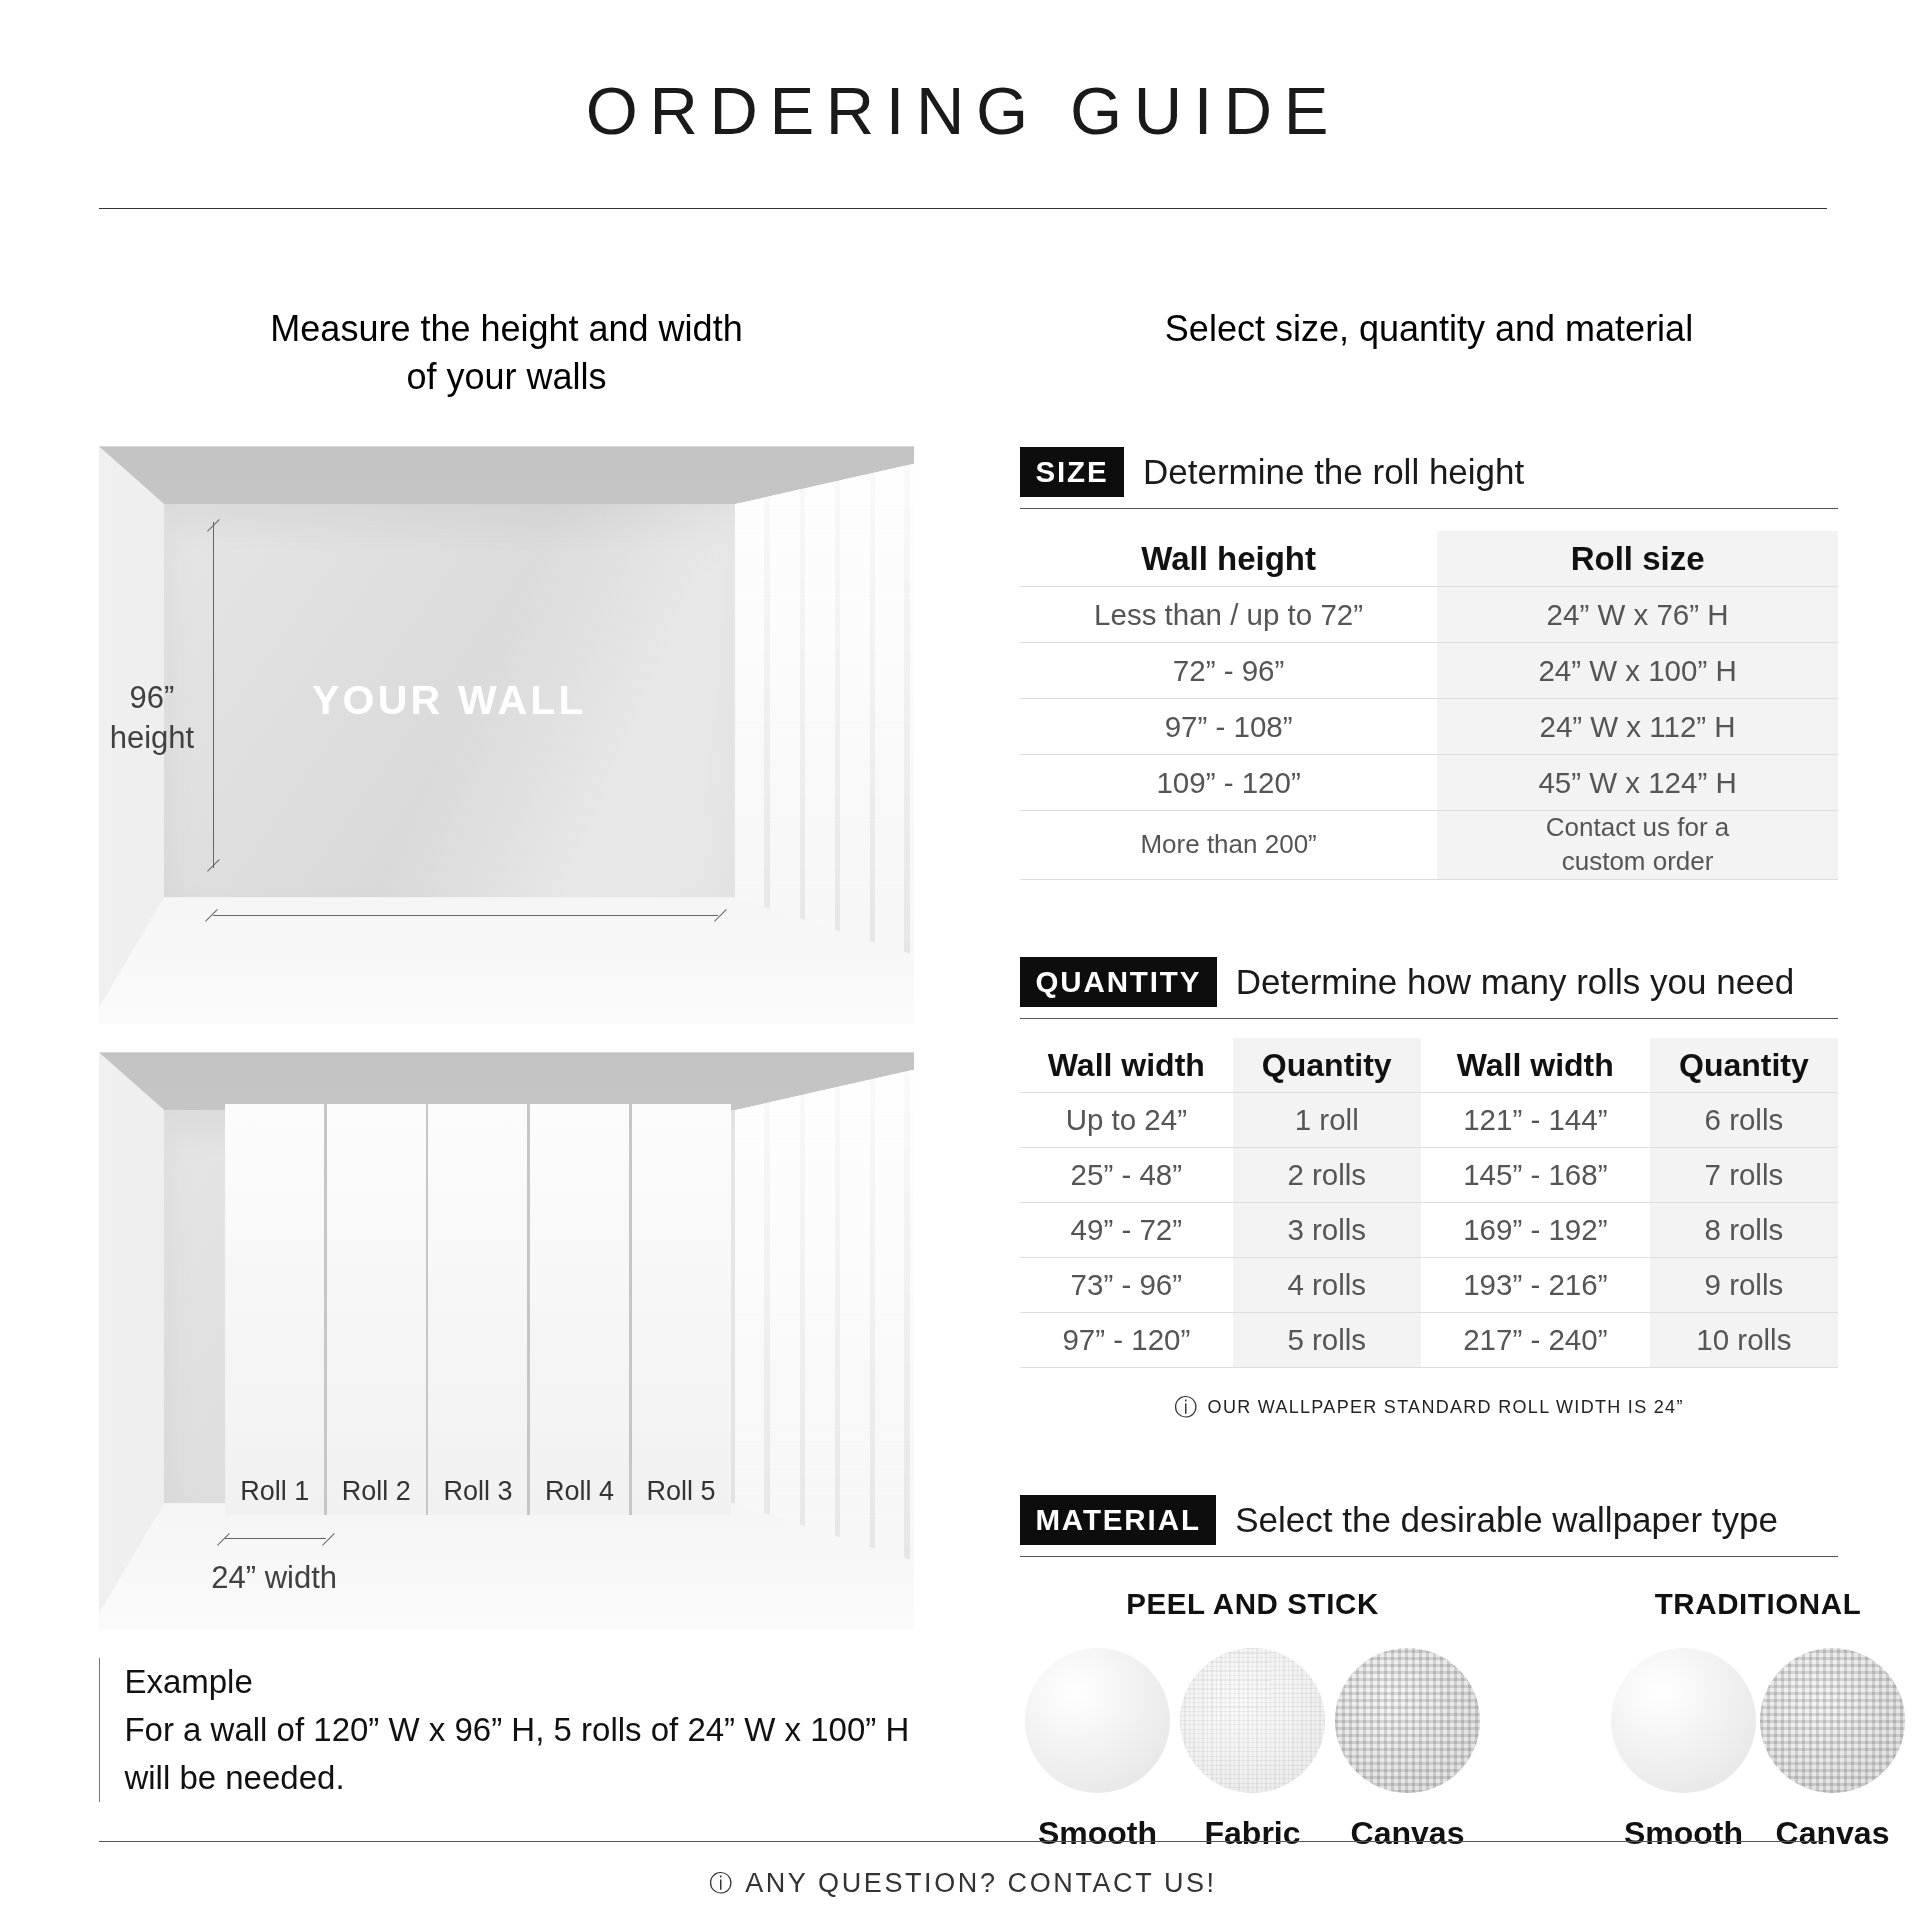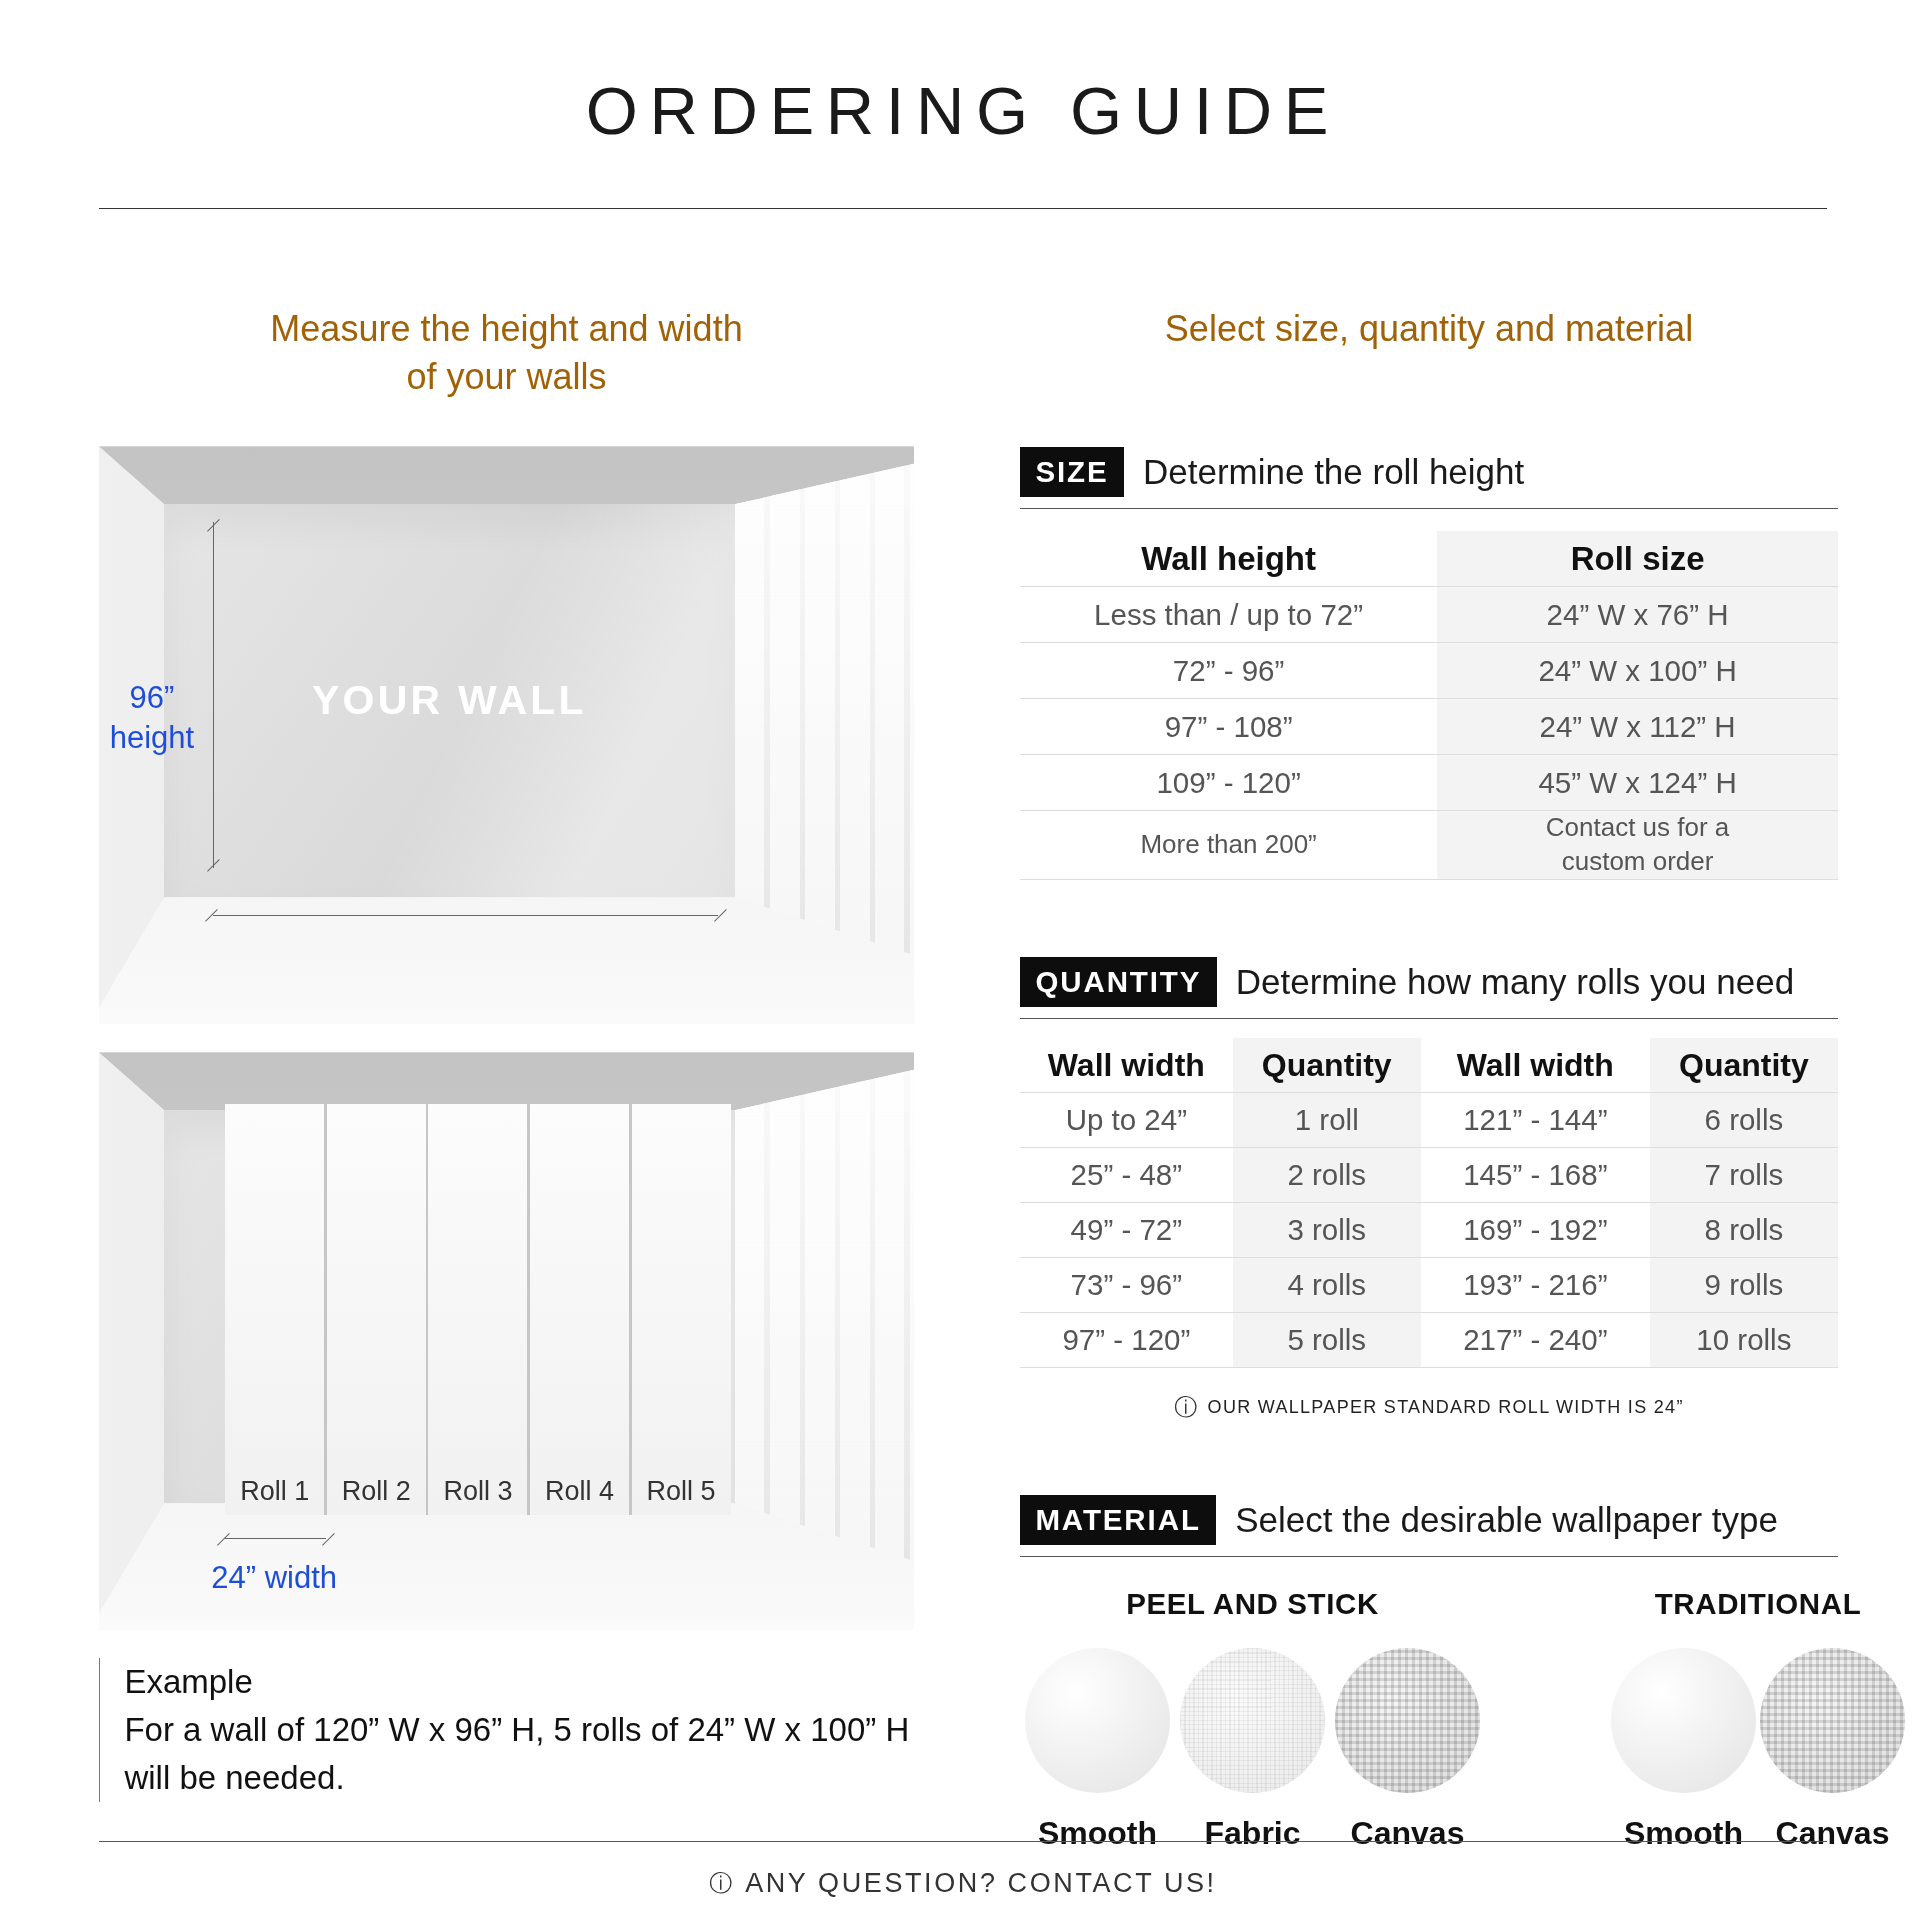--- a/index.html
+++ b/index.html
@@ -9,21 +9,21 @@
 
   
   .page-title { margin-top:72px; text-align:center; font-size:67px; font-weight:400;
                 letter-spacing:11.6px; color:#1a1a1a; }
   .title-rule { margin:59px 99px 0 99px; border-top:1.3px solid #333; }
 
   
   .columns { display:flex; gap:106px; padding:0 99px; margin-top:96px; }
   .col-left  { width:815px; flex:0 0 auto; }
   .col-right { width:818px; flex:0 0 auto; }
-  .col-heading { font-size:36px; font-weight:400; color:#a16207; text-align:center; line-height:1.34; }
+  .col-heading { font-size:36px; font-weight:400; color:#000000; text-align:center; line-height:1.34; }
   .col-left  .col-heading { margin-bottom:45px; }
   .col-right .col-heading { margin-bottom:94px; }
 
   
   .room { position:relative; width:815px; height:578px; background:#ececec; overflow:hidden; }
   .room + .room { margin-top:28px; }
   .r-ceiling { position:absolute; inset:0;
     clip-path:polygon(0 0, 100% 0, 100% 3%, 78% 10%, 8% 10%);
     background:linear-gradient(180deg,#c3c3c3,#dadada); }
   .r-wall-left { position:absolute; inset:0;
@@ -50,21 +50,21 @@
   .dim { position:absolute; z-index:3; }
   .dim-v { left:14%; top:13%; height:60%; border-left:1.3px solid #666; }
   .dim-h { left:14%; top:81%; width:62%; border-top:1.3px solid #666; }
   .dim-v::before,.dim-v::after,.dim-h::before,.dim-h::after,
   .dim-h2::before,.dim-h2::after { content:""; position:absolute; width:1.3px; height:16.7px;
     background:#666; transform:rotate(45deg); }
   .dim-v::before { left:-1.3px; top:-5.1px; } .dim-v::after { left:-1.3px; bottom:-5.1px; }
   .dim-h::before { left:-2.6px; top:-8.3px; } .dim-h::after { right:-2.6px; top:-8.3px; }
   .dim-h2 { left:15.5%; top:84%; width:12.4%; border-top:1.3px solid #666; }
   .dim-h2::before { left:-2.6px; top:-8.3px; } .dim-h2::after { right:-2.6px; top:-8.3px; }
-  .dim-label { position:absolute; z-index:3; font-size:31px; color:#1d4ed8; text-align:center; line-height:1.3; }
+  .dim-label { position:absolute; z-index:3; font-size:31px; color:#404040; text-align:center; line-height:1.3; }
   .dim-label.height { left:0.5%; top:40%; width:12%; }
   .dim-label.width  { left:14%; top:84.5%; width:62%; }
   .dim-label.width2 { left:8.5%; top:87.5%; width:26%; }
 
   
   .panels { position:absolute; z-index:2; left:15.5%; top:9%; width:62%; height:71%;
     display:flex; gap:2.6px; background:#c6c6c6; }
   .panel { flex:1 1 0; position:relative;
     background:linear-gradient(180deg,#fcfcfc,#f1f1f1); }
   .panel span { position:absolute; bottom:7.7px; left:0; width:100%; text-align:center;

